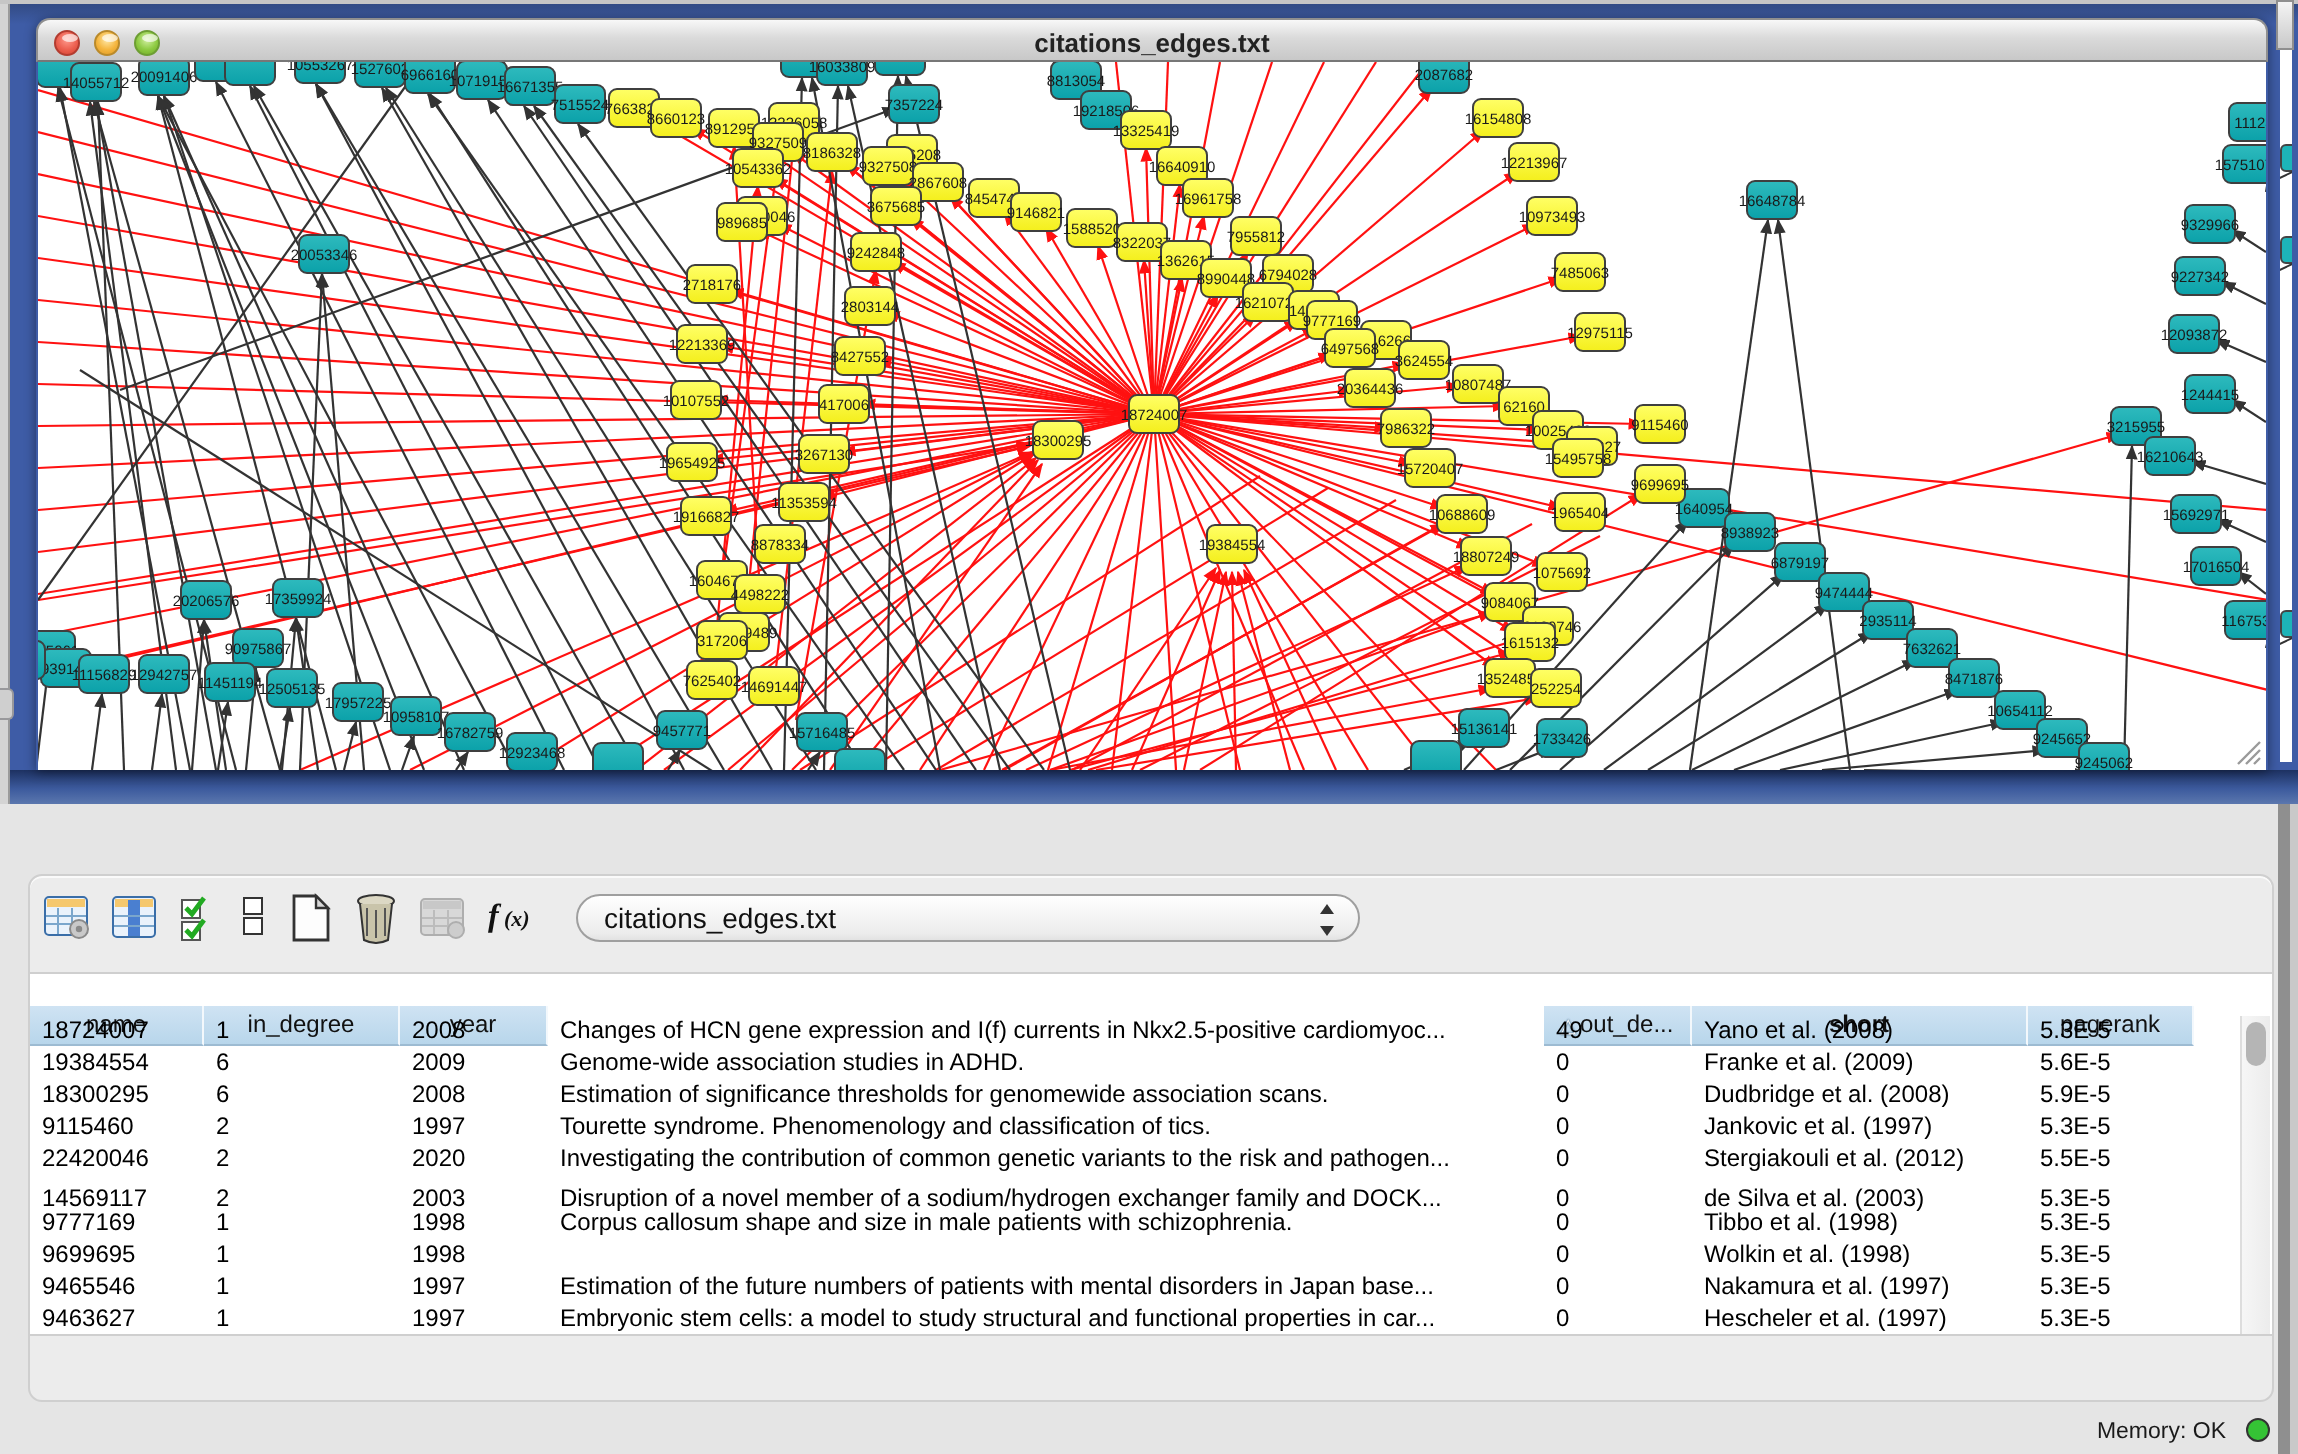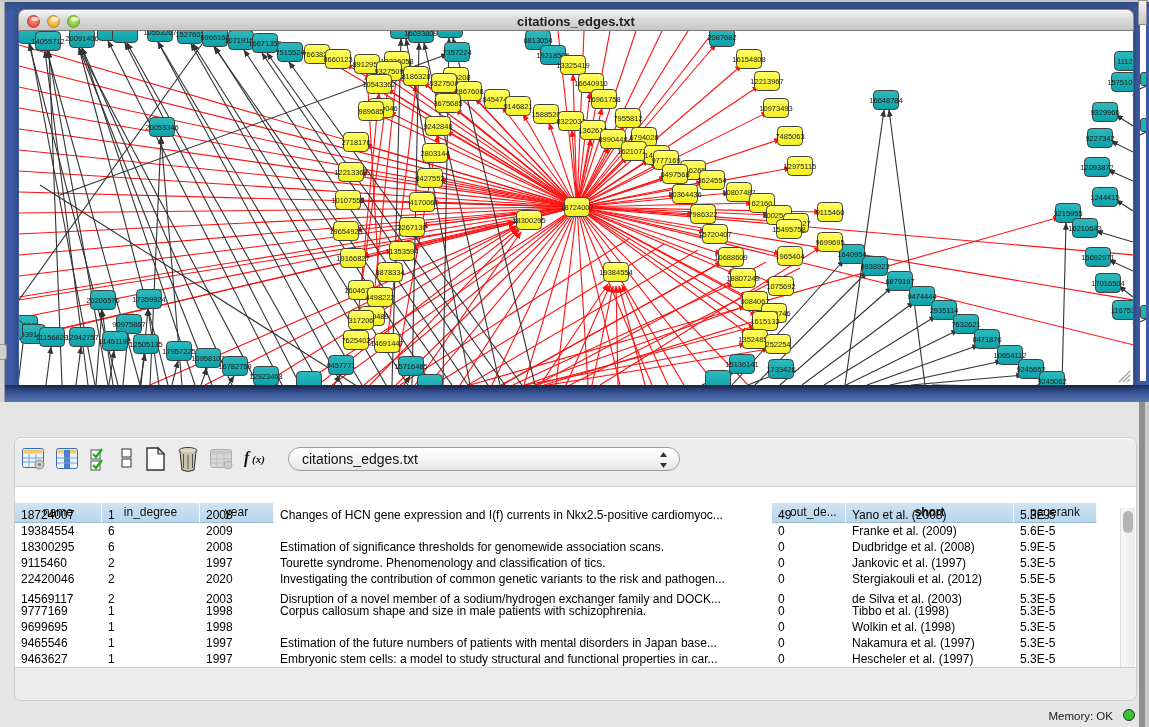--- a/index.html
+++ b/index.html
@@ -702,20 +702,21 @@
               <div class="tcell" style="left: 185px; width: 74px;">2008</div>
               <div class="tcell" style="left: 259px; width: 498px;">Changes of HCN gene expression and I(f) currents in Nkx2.5-positive cardiomyoc...</div>
               <div class="tcell" style="left: 757px; width: 74px;">49</div>
               <div class="tcell" style="left: 831px; width: 168px;">Yano et al. (2008)</div>
               <div class="tcell" style="left: 999px; width: 83px;">5.3E-5</div>
             </div>
             <div class="trow" style="top: 37px;">
               <div class="tcell" style="left: 0px; width: 87px;">19384554</div>
               <div class="tcell" style="left: 87px; width: 98px;">6</div>
               <div class="tcell" style="left: 185px; width: 74px;">2009</div>
+              <div class="tcell" style="left: 259px; width: 498px;">Genome-wide association studies in ADHD.</div>
               <div class="tcell" style="left: 757px; width: 74px;">0</div>
               <div class="tcell" style="left: 831px; width: 168px;">Franke et al. (2009)</div>
               <div class="tcell" style="left: 999px; width: 83px;">5.6E-5</div>
             </div>
             <div class="trow" style="top: 53px;">
               <div class="tcell" style="left: 0px; width: 87px;">18300295</div>
               <div class="tcell" style="left: 87px; width: 98px;">6</div>
               <div class="tcell" style="left: 185px; width: 74px;">2008</div>
               <div class="tcell" style="left: 259px; width: 498px;">Estimation of significance thresholds for genomewide association scans.</div>
               <div class="tcell" style="left: 757px; width: 74px;">0</div>

